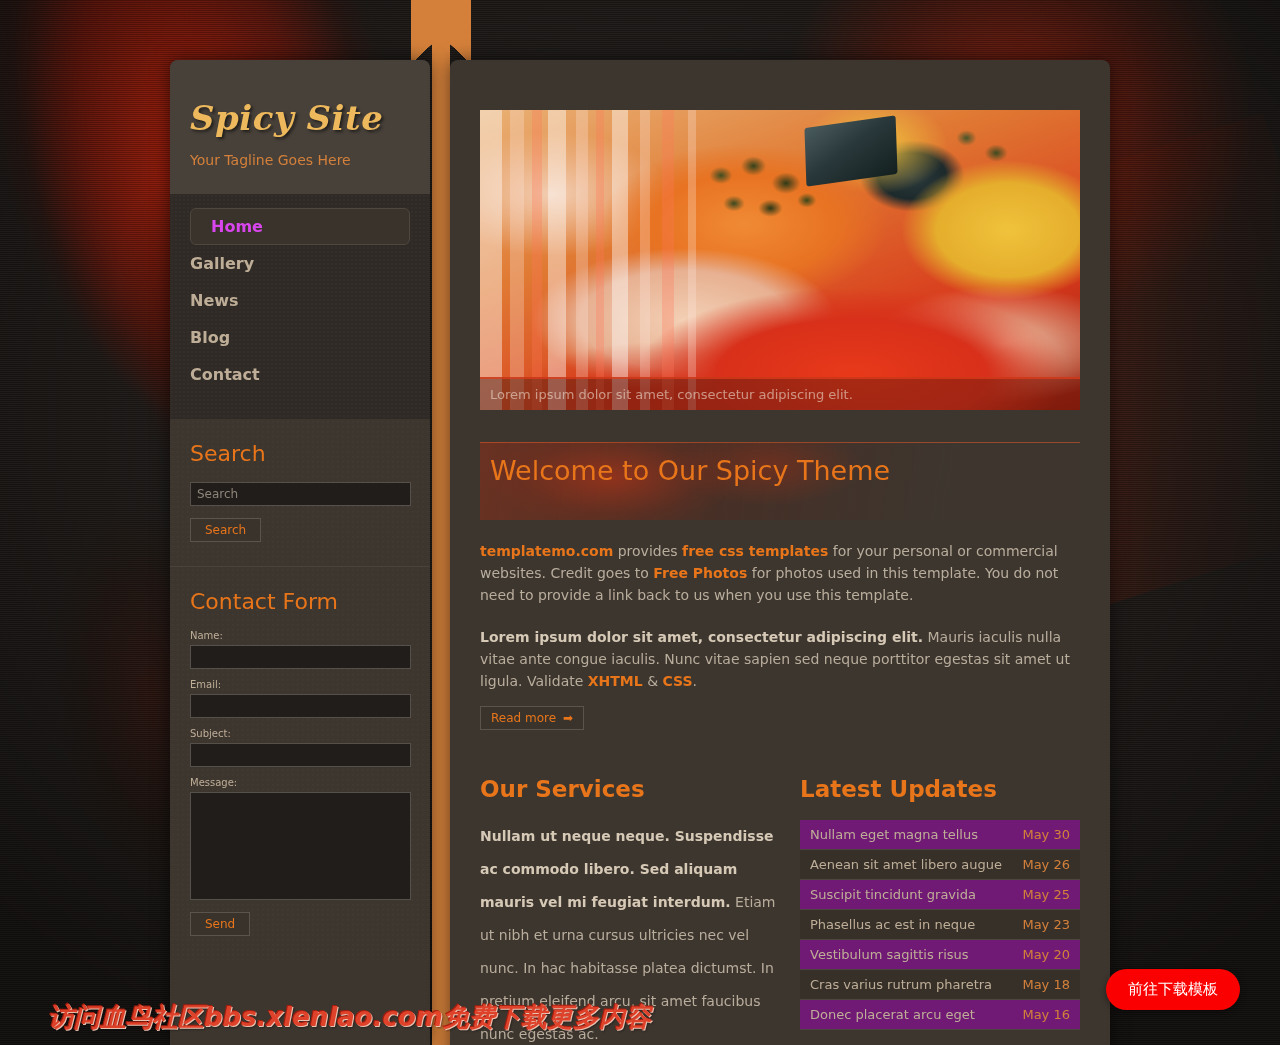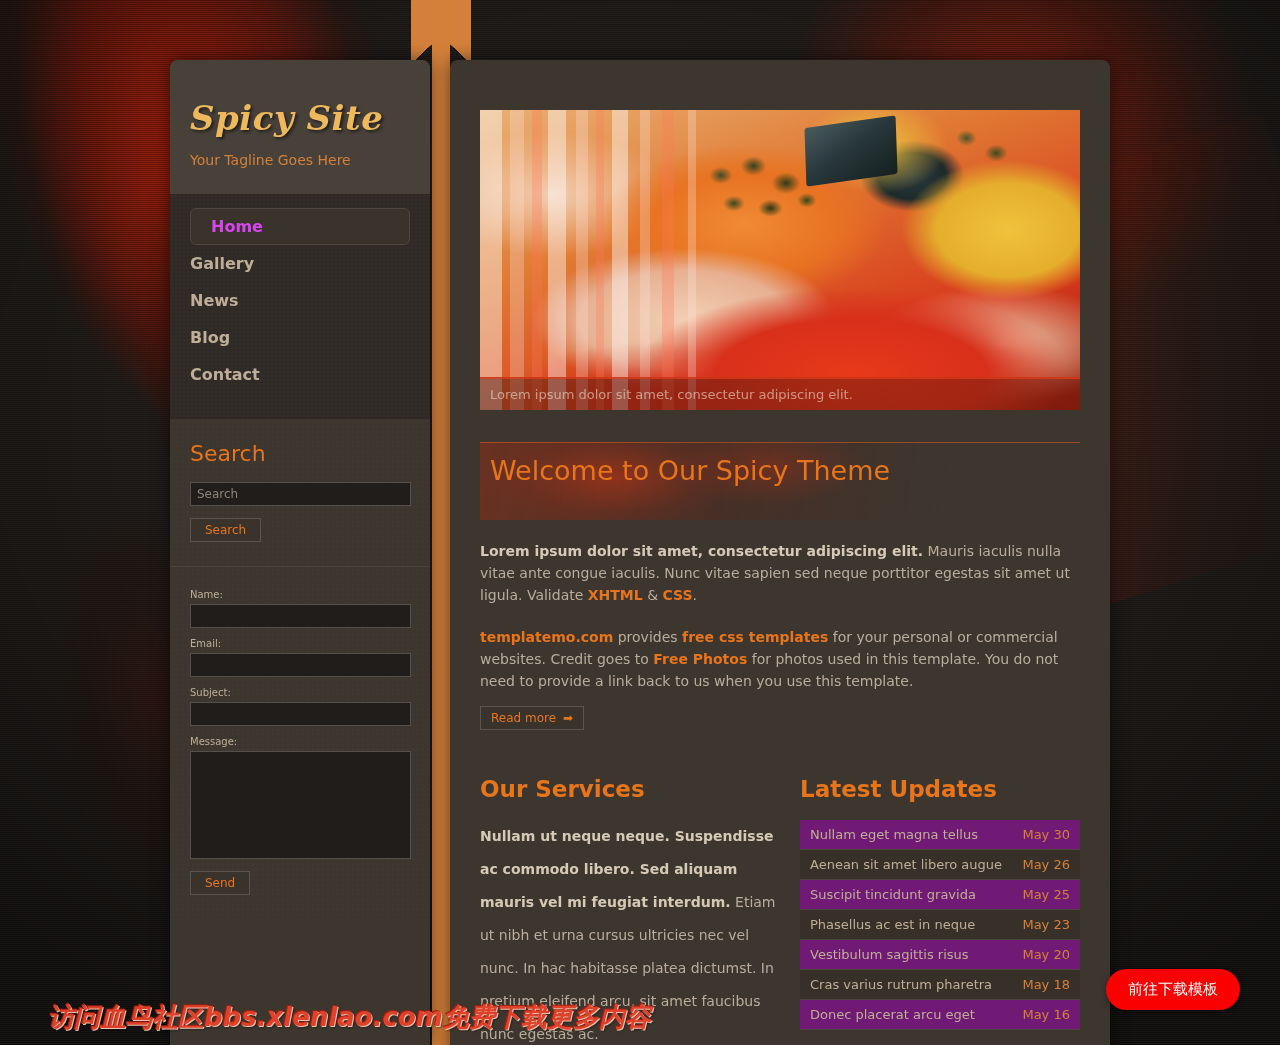--- a/index.html
+++ b/index.html
@@ -480,20 +480,21 @@
       <a class="nav-item" href="#">Contact</a>
     </nav>
 
     <section class="widget">
       <h2 class="widget-title">Search</h2>
       <input class="txt-input" type="text" placeholder="Search" style="">
       <button class="btn-small">Search</button>
     </section>
 
     <section class="widget" style="border-bottom:none;">
+      <h2 class="widget-title">Contact Form</h2>
 
       <label class="form-label">Name:</label>
       <input class="txt-input" type="text" style="">
 
       <label class="form-label">Email:</label>
       <input class="txt-input" type="text" style="">
 
       <label class="form-label">Subject:</label>
       <input class="txt-input" type="text" style="">
 
@@ -528,25 +529,25 @@
       </div>
       <div class="banner-caption">Lorem ipsum dolor sit amet, consectetur adipiscing elit.</div>
     </div>
 
     
     <div class="welcome-hero">
       <h1>Welcome to Our Spicy Theme</h1>
     </div>
 
     <p class="para">
+      <a class="lnk" href="#">templatemo.com</a><span> provides </span><a class="lnk" href="#">free css templates</a><span> for your personal or commercial websites. Credit goes to </span><a class="lnk" href="#">Free Photos</a><span> for photos used in this template. You do not need to provide a link back to us when you use this template.</span>
+    </p>
+
+    <p class="para">
       <b>Lorem ipsum dolor sit amet, consectetur adipiscing elit.</b><span> Mauris iaculis nulla vitae ante congue iaculis. Nunc vitae sapien sed neque porttitor egestas sit amet ut ligula. Validate </span><a class="lnk" href="#">XHTML</a><span> &amp; </span><a class="lnk" href="#">CSS</a><span>.</span>
-    </p>
-
-    <p class="para">
-      <a class="lnk" href="#">templatemo.com</a><span> provides </span><a class="lnk" href="#">free css templates</a><span> for your personal or commercial websites. Credit goes to </span><a class="lnk" href="#">Free Photos</a><span> for photos used in this template. You do not need to provide a link back to us when you use this template.</span>
     </p>
 
     <button class="btn-readmore">
       <span>Read more</span>
       <span>➡</span>
     </button>
 
     
     <div class="cols">
 

